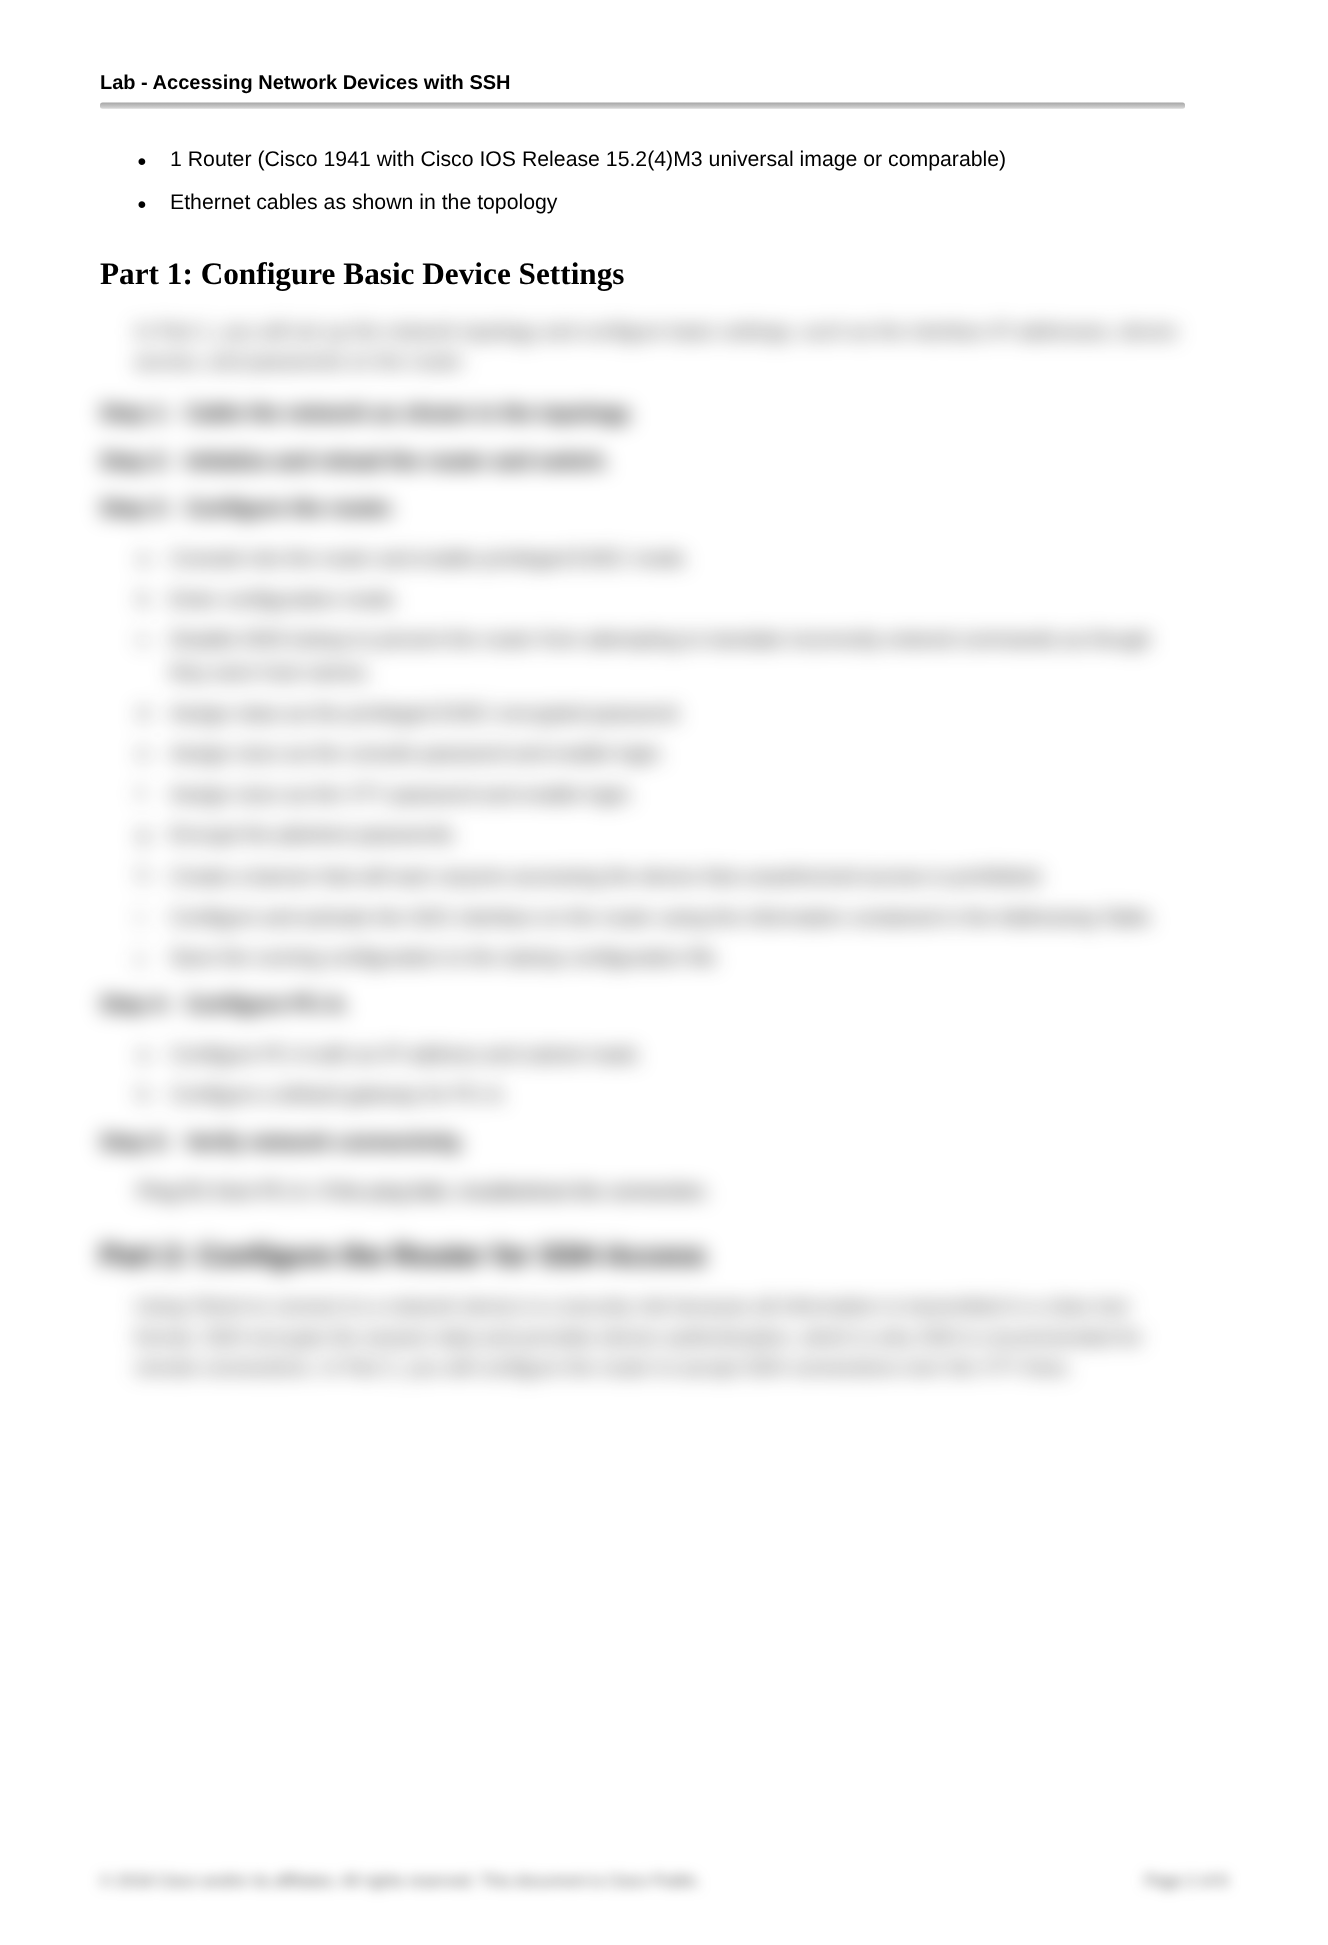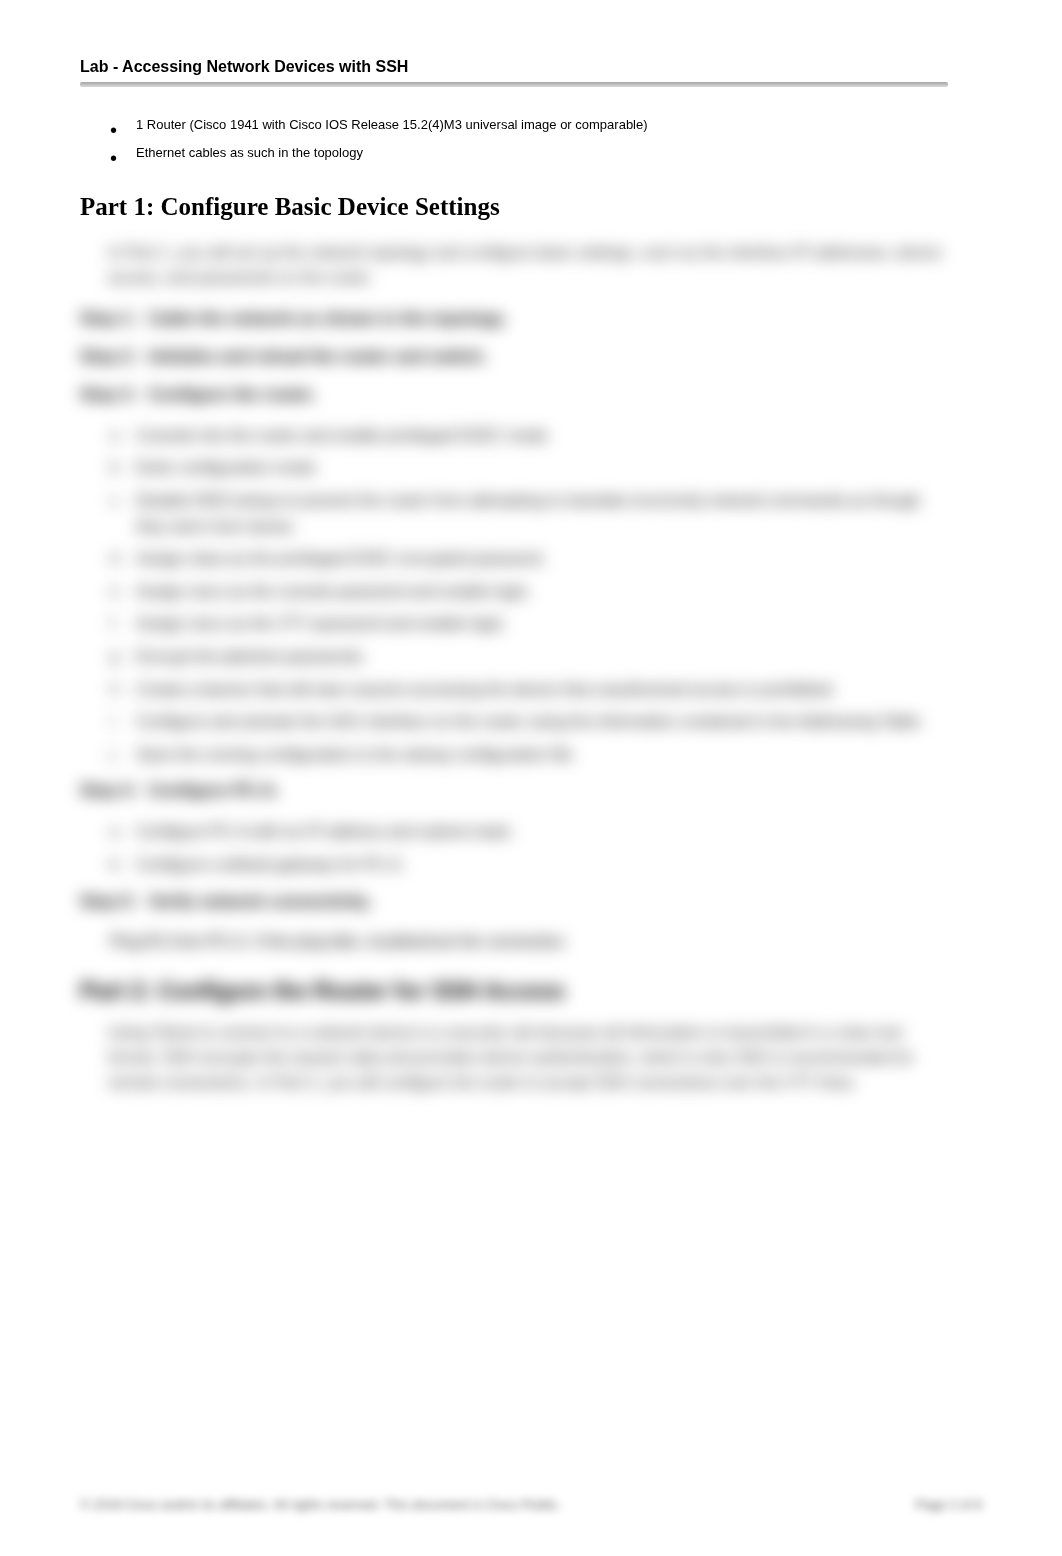--- a/index.html
+++ b/index.html
@@ -29,21 +29,21 @@
     border-radius: 2px;
     margin-bottom: 28px;
   }
   .bullet-list {
     list-style: none;
     padding-left: 30px;
   }
   .bullet-list li {
     position: relative;
     padding-left: 26px;
-    font-size: 13px;
+    font-size: 17px;
     line-height: 1.55;
     margin-bottom: 8px;
   }
   .bullet-list li::before {
     content: "•";
     position: absolute;
     left: 0;
     top: 0;
     font-size: 20px;
   }
@@ -132,21 +132,21 @@
 </style>
 </head>
 <body>
 
 <div class="page">
   <div class="header-title">Lab - Accessing Network Devices with SSH</div>
   <div class="header-rule"></div>
 
   <ul class="bullet-list">
     <li>1 Router (Cisco 1941 with Cisco IOS Release 15.2(4)M3 universal image or comparable)</li>
-    <li>Ethernet cables as such in the topology</li>
+    <li>Ethernet cables as shown in the topology</li>
   </ul>
 
   <div class="part-heading">Part 1:   Configure Basic Device Settings</div>
 
   <div class="blur-area">
     <div class="blur-para">In Part 1, you will set up the network topology and configure basic settings, such as the interface IP addresses, device access, and passwords on the router.</div>
 
     <div class="step-row">
       <div class="step-label">Step 1:</div>
       <div class="step-text">Cable the network as shown in the topology.</div>

